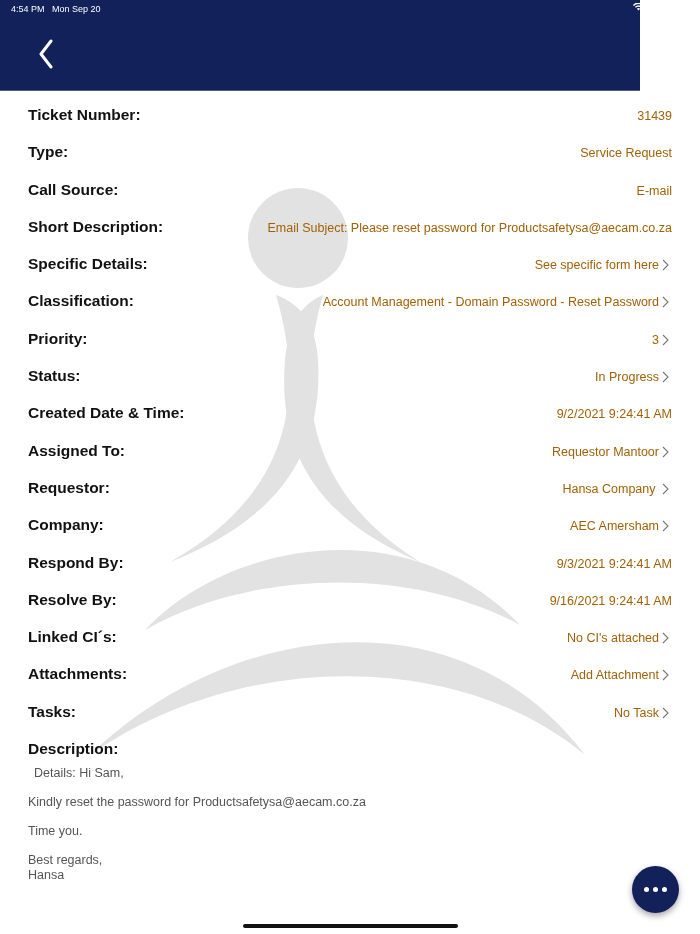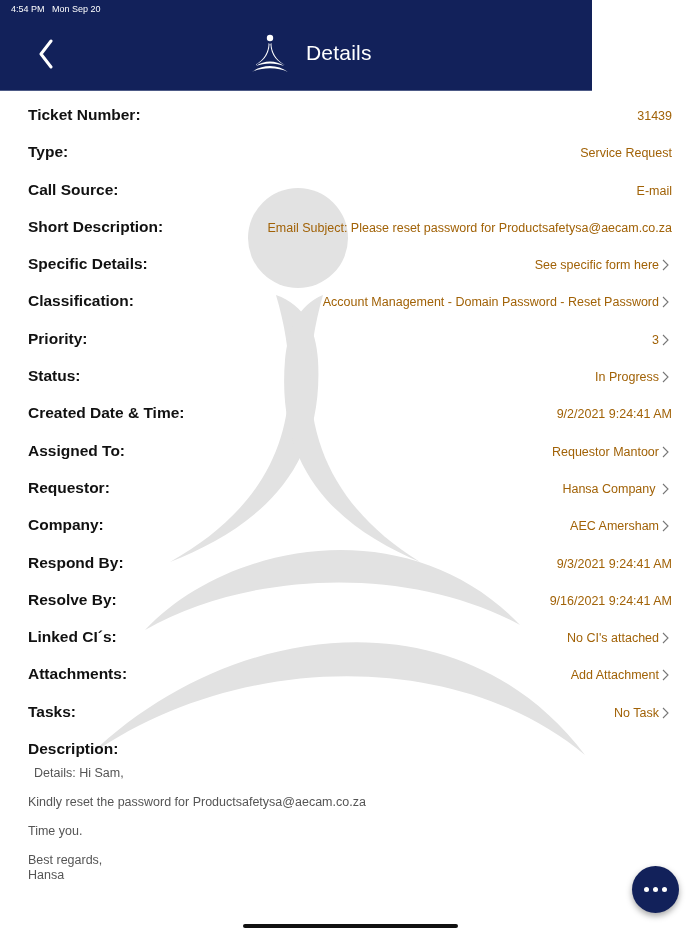--- a/index.html
+++ b/index.html
@@ -2,21 +2,21 @@
 <html><head>
   <meta charset="utf-8">
   <style>
     * { box-sizing: border-box; margin: 0; padding: 0; }
     html, body {
       width: 700px; height: 934px; overflow: hidden;
       background: #ffffff;
       font-family: "Liberation Sans", "DejaVu Sans", sans-serif;
     }
     .header {
-      position: absolute; left: 0; top: 0; width: 592px; height: 91px;
+      position: absolute; left: 0; top: 0; width: 640px; height: 91px;
       background: #12215a;
       border-bottom: 1px solid #4d5a86;
     }
     .statusbar {
       position: absolute; left: 0; top: 0; width: 700px; height: 18px;
       color: #ffffff; font-size: 9px;
     }
     .status-time { position: absolute; left: 11px; top: 4px; }
     .status-right { position: absolute; right: 10px; top: 3px; display: flex; gap: 3px; }
     .battery {
@@ -92,30 +92,20 @@
       <span class="battery"></span>
     </span>
   </div>
 
   <div class="back-btn">
     <svg width="18" height="30" viewBox="0 0 18 30">
       <path d="M14 2 L4 15 L14 28" stroke="#ffffff" stroke-width="3" fill="none" stroke-linecap="round" stroke-linejoin="round"></path>
     </svg>
   </div>
 
-  <div class="title-wrap">
-    <svg width="40" height="42" viewBox="0 0 40 42">
-      <circle cx="20" cy="6" r="3.2" fill="#fff"></circle>
-      <path d="M18.6 11 C18.6 20 14 28 5 33 C12 30 19 24 19.6 12 Z" fill="#fff"></path>
-      <path d="M21.4 11 C21.4 20 26 28 35 33 C28 30 21 24 20.4 12 Z" fill="#fff"></path>
-      <path d="M6 34 C14 28 26 28 34 34 C26 30.5 14 30.5 6 34 Z" fill="#fff"></path>
-      <path d="M2 40 C12 32 28 32 38 40 C28 35 12 35 2 40 Z" fill="#fff"></path>
-    </svg>
-    <span class="title">Details</span>
-  </div>
 </div>
 
 <svg class="watermark" viewBox="0 0 560 580">
   <g fill="#e2e2e2">
     <circle cx="218" cy="58" r="50"></circle>
     <path d="M196 115 C 230 230 200 320 90 382 C 165 352 245 300 238 180 C 236 150 225 125 196 115 Z"></path>
     <path d="M243 115 C 210 230 240 320 340 382 C 270 352 195 300 205 180 C 208 150 218 125 243 115 Z"></path>
     <path d="M65 450 C 150 360 330 330 440 445 C 330 385 170 390 65 450 Z"></path>
     <path d="M10 575 C 150 440 380 410 505 575 C 380 470 160 470 10 575 Z"></path>
   </g>

